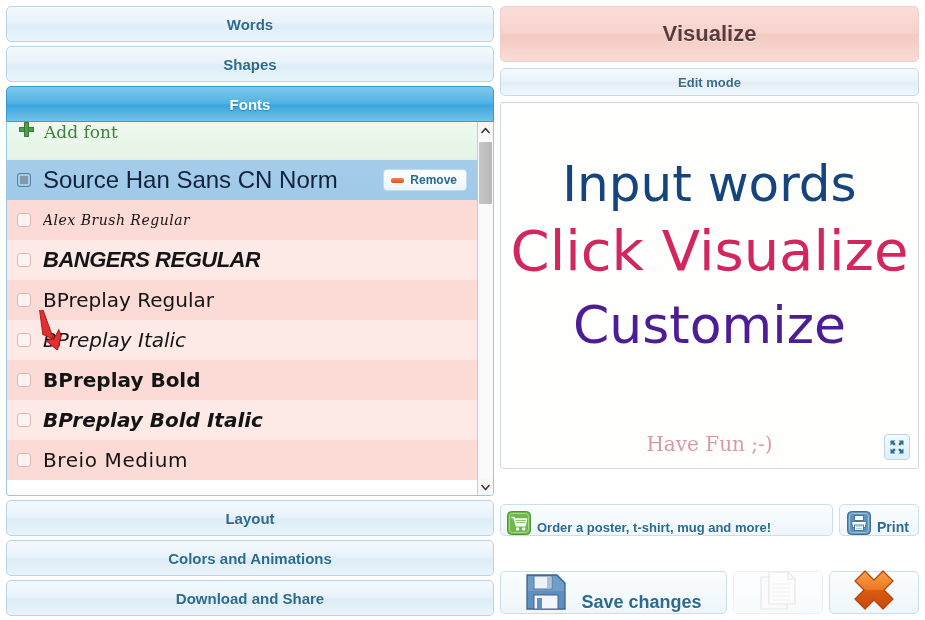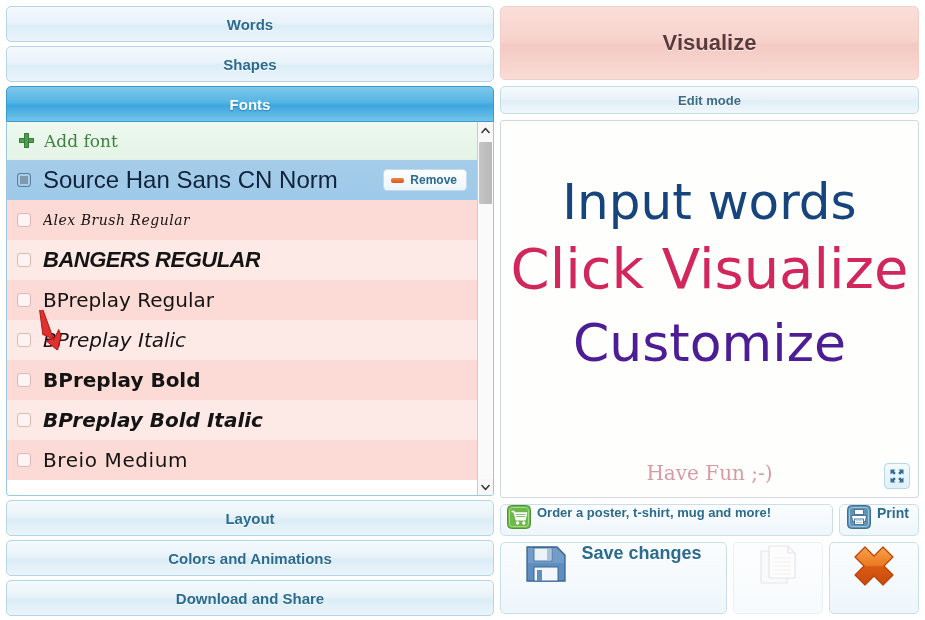--- a/index.html
+++ b/index.html
@@ -58,21 +58,21 @@
     display: flex;
   }
   #font-list {
     flex: 1 1 auto;
     overflow: hidden;
     position: relative;
   }
   .add-font-row {
     height: 38px;
     background: linear-gradient(to bottom, #eef9ef 0%, #e4f4e6 100%);
-    display: flex; align-items: center;
+    display: flex; align-items: flex-start;
     padding-left: 12px;
     cursor: pointer;
     border-bottom: 1px solid #e8eee9;
   }
   .plus-icon {
     width: 15px; height: 15px;
     position: relative;
     margin-right: 10px;
     flex: 0 0 auto;
   }
@@ -192,21 +192,21 @@
     cursor: grab;
   }
 
   
   #right-panel {
     width: 425px; height: 620px;
     padding: 6px 6px 0 0;
     display: flex; flex-direction: column;
   }
   #visualize-btn {
-    height: 74px;
+    height: 56px;
     border: 1px solid #f0cfc9;
     border-radius: 5px;
     background: linear-gradient(to bottom, #fbded9 0%, #f7d2cc 48%, #f3c9c2 52%, #fadcd6 100%);
     display: flex; align-items: center; justify-content: center;
     font-size: 22px; font-weight: bold;
     color: #5a3a3a;
     text-shadow: 0 1px 0 rgba(255,255,255,.7);
     cursor: pointer;
     flex: 0 0 auto;
   }
@@ -275,25 +275,26 @@
 
   #order-row {
     display: flex; gap: 6px;
     margin-top: 6px;
     flex: 0 0 auto;
   }
   .flatbtn {
     border: 1px solid #c9dfec;
     border-radius: 5px;
     background: linear-gradient(to bottom, #fbfdfe 0%, #eef6fb 100%);
-    display: flex; align-items: flex-start;
+    display: flex; align-items: flex-end;
     cursor: pointer;
     color: #2a6b8f;
     font-weight: bold;
     text-shadow: 0 1px 0 #ffffff;
+    margin-top: 29px;
   }
   #order-btn { flex: 1 1 auto; height: 32px; padding-left: 6px; font-size: 13px; }
   #print-btn { width: 80px; height: 32px; padding-left: 7px; font-size: 14px; justify-content: flex-start; }
 
   .icon-badge { flex: 0 0 auto; margin-right: 6px; display: block; }
 
   #action-row {
     display: flex; gap: 6px;
     margin-top: 6px; margin-bottom: 6px;
     height: 72px;

